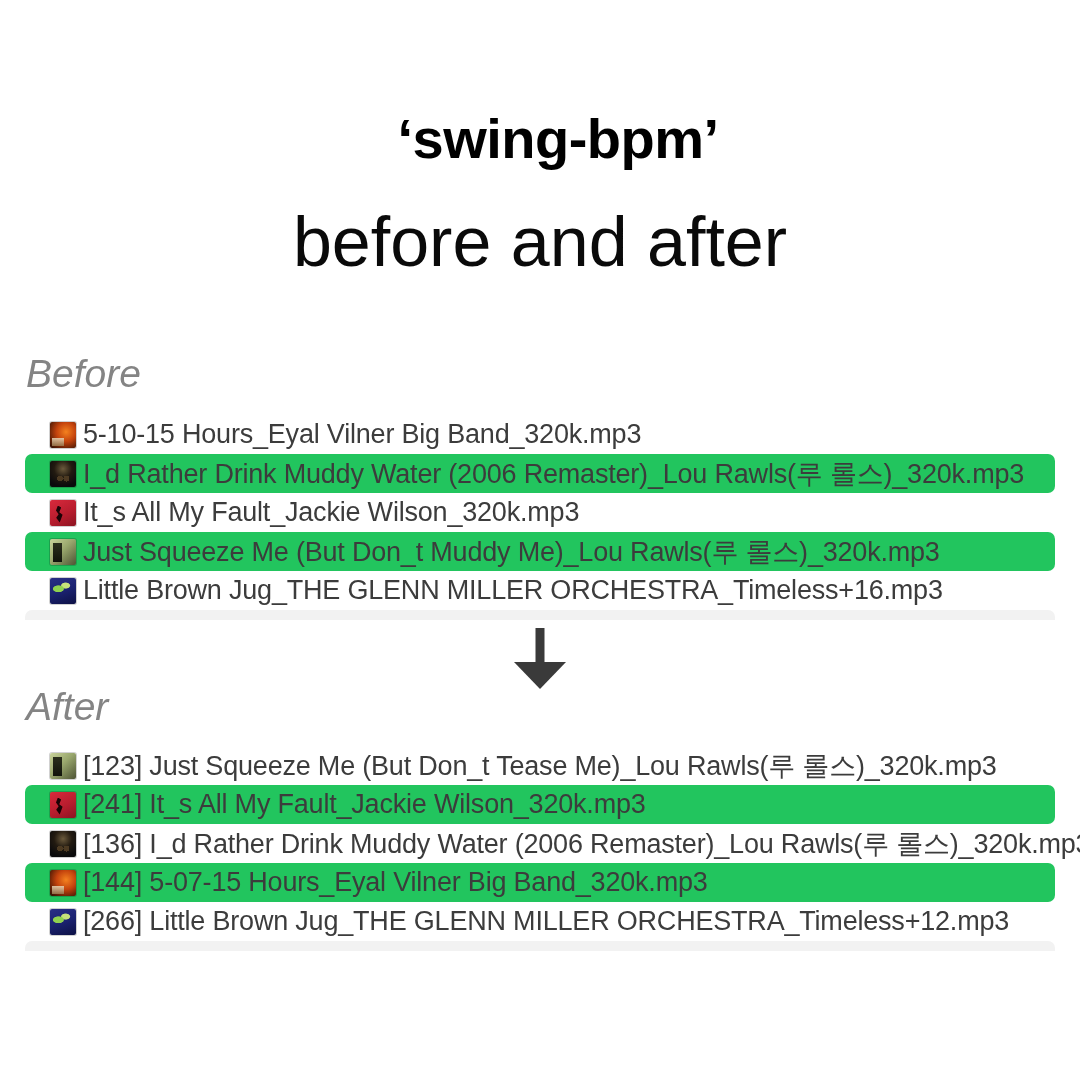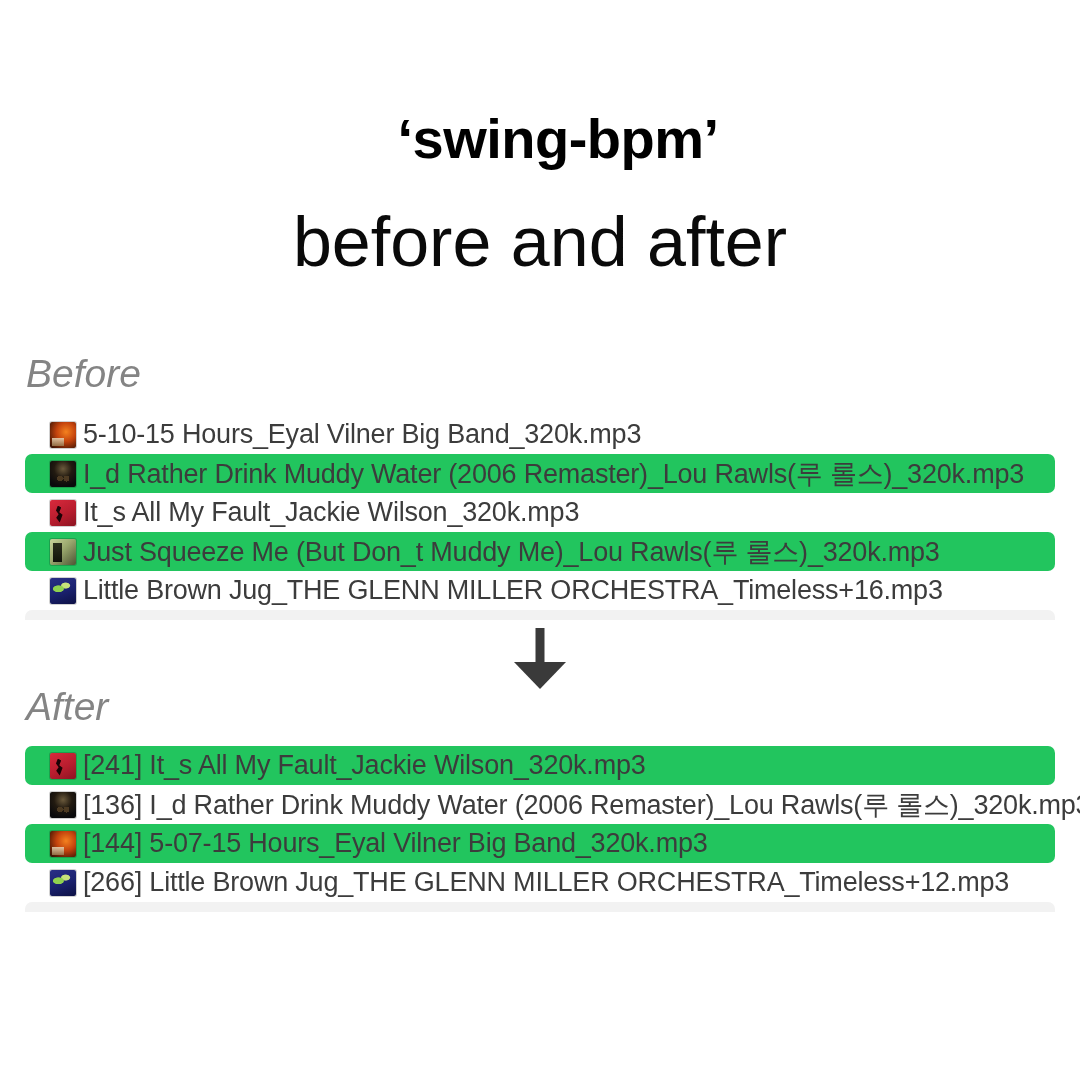--- a/index.html
+++ b/index.html
@@ -140,20 +140,24 @@
 
   <div class="arrow">
     <svg viewBox="0 0 66 62" width="66" height="62" aria-hidden="true">
       <rect x="28.5" y="0" width="9" height="38" fill="#3a3a3a"></rect>
       <polygon points="7,34 59,34 33,61" fill="#3a3a3a"></polygon>
     </svg>
   </div>
 
   <div class="section-label" id="label-after">After</div>
   <div class="file-list" id="list-after">
+      <div class="file-row">
+        <div class="thumb art-sage"></div>
+        <div class="file-name">[123] Just Squeeze Me (But Don_t Tease Me)_Lou Rawls(루 롤스)_320k.mp3</div>
+      </div>
       <div class="file-row alt">
         <div class="thumb art-red"></div>
         <div class="file-name">[241] It_s All My Fault_Jackie Wilson_320k.mp3</div>
       </div>
       <div class="file-row">
         <div class="thumb art-dark"></div>
         <div class="file-name">[136] I_d Rather Drink Muddy Water (2006 Remaster)_Lou Rawls(루 롤스)_320k.mp3</div>
       </div>
       <div class="file-row alt">
         <div class="thumb art-fire"></div>

